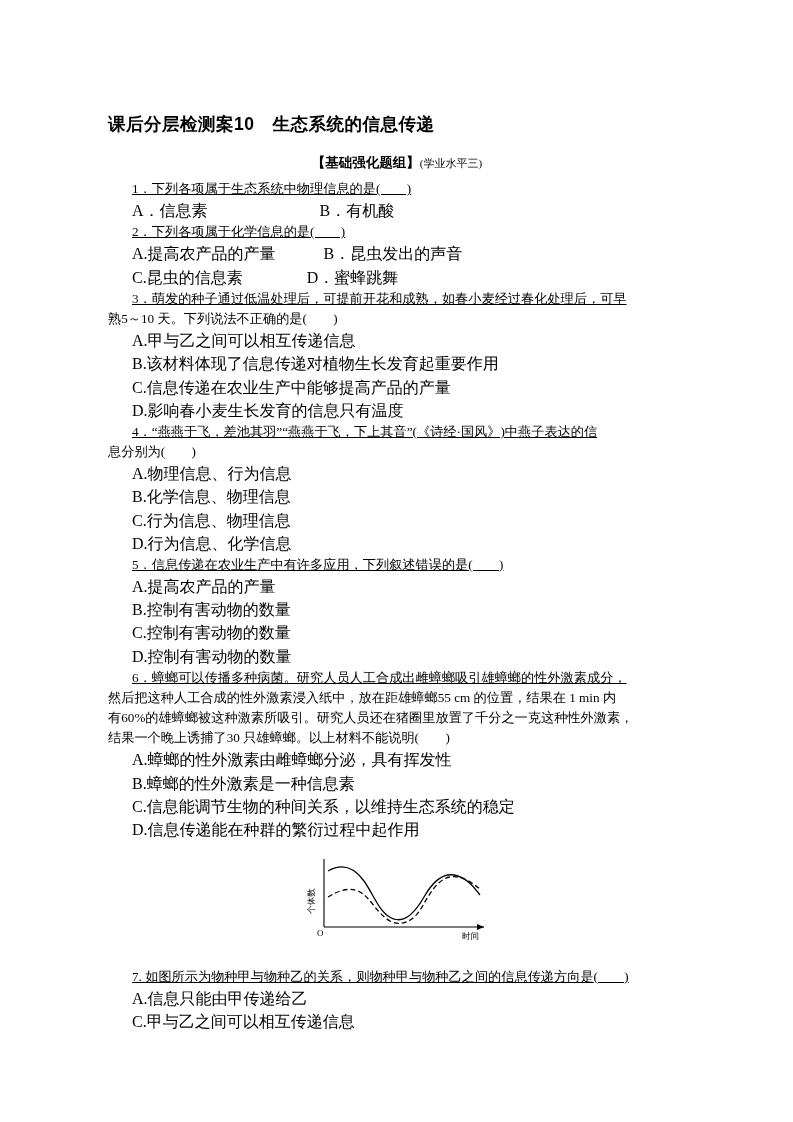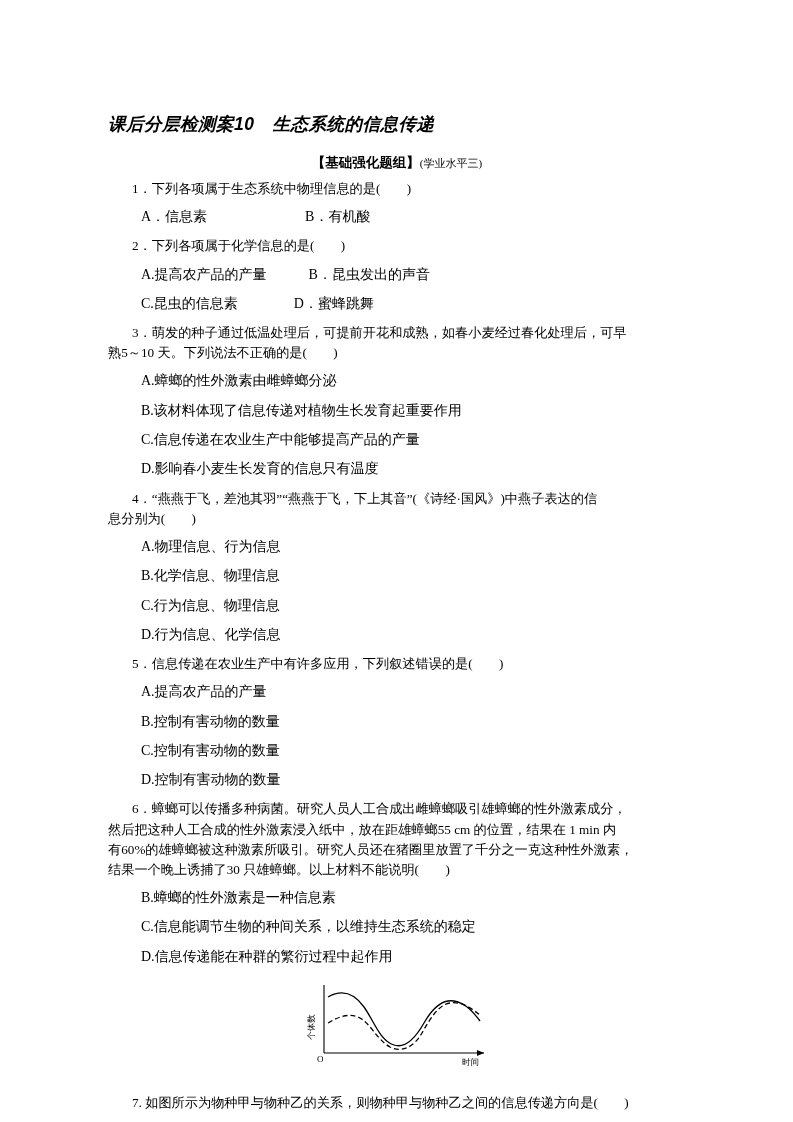--- a/index.html
+++ b/index.html
@@ -28,21 +28,20 @@
     top: 112px;
     width: 578px;
   }
   h1.doc-title {
     font-family: "Liberation Sans", "DejaVu Sans", sans-serif;
     font-size: 17.5px;
     font-weight: bold;
     margin: 0 0 18px 0;
     letter-spacing: 0.5px;
     white-space: pre;
-    font-style: italic;
   }
   .section-head {
     text-align: center;
     font-size: 13.5px;
     font-weight: bold;
     font-family: "Liberation Sans", "DejaVu Sans", sans-serif;
     margin: 0 0 7px 0;
   }
   .section-head .lvl {
     font-weight: normal;
@@ -50,25 +49,26 @@
     font-family: "Liberation Serif", serif;
   }
   .q {
     font-size: 13.2px;
     line-height: 1.45;
     margin: 0 0 1px 0;
     text-align: justify;
   }
   .q-stem {
     text-indent: 24px;
+    text-decoration: underline;
   }
   .opt {
-    font-size: 14px;
+    font-size: 16px;
     line-height: 1.45;
-    margin: 9px;
+    margin: 0;
     text-indent: 24px;
     white-space: pre;
   }
   .figure {
     margin: 14px 0 10px 0;
     display: flex;
     justify-content: center;
   }
   .fig-inner {
     position: relative;
@@ -89,21 +89,21 @@
 
     <div class="q q-stem">1．下列各项属于生态系统中物理信息的是(　　)</div>
     <div class="opt">A．信息素　　　　　　　B．有机酸</div>
 
     <div class="q q-stem">2．下列各项属于化学信息的是(　　)</div>
     <div class="opt">A.提高农产品的产量　　　B．昆虫发出的声音</div>
     <div class="opt">C.昆虫的信息素　　　　D．蜜蜂跳舞</div>
 
     <div class="q q-stem">3．萌发的种子通过低温处理后，可提前开花和成熟，如春小麦经过春化处理后，可早</div>
     <div class="q">熟5～10 天。下列说法不正确的是(　　)</div>
-    <div class="opt">A.蟑螂的性外激素由雌蟑螂分泌</div>
+    <div class="opt">A.甲与乙之间可以相互传递信息</div>
     <div class="opt">B.该材料体现了信息传递对植物生长发育起重要作用</div>
     <div class="opt">C.信息传递在农业生产中能够提高产品的产量</div>
     <div class="opt">D.影响春小麦生长发育的信息只有温度</div>
 
     <div class="q q-stem">4．“燕燕于飞，差池其羽”“燕燕于飞，下上其音”(《诗经·国风》)中燕子表达的信</div>
     <div class="q">息分别为(　　)</div>
     <div class="opt">A.物理信息、行为信息</div>
     <div class="opt">B.化学信息、物理信息</div>
     <div class="opt">C.行为信息、物理信息</div>
     <div class="opt">D.行为信息、化学信息</div>
@@ -111,20 +111,21 @@
     <div class="q q-stem">5．信息传递在农业生产中有许多应用，下列叙述错误的是(　　)</div>
     <div class="opt">A.提高农产品的产量</div>
     <div class="opt">B.控制有害动物的数量</div>
     <div class="opt">C.控制有害动物的数量</div>
     <div class="opt">D.控制有害动物的数量</div>
 
     <div class="q q-stem">6．蟑螂可以传播多种病菌。研究人员人工合成出雌蟑螂吸引雄蟑螂的性外激素成分，</div>
     <div class="q">然后把这种人工合成的性外激素浸入纸中，放在距雄蟑螂55 cm 的位置，结果在 1 min 内</div>
     <div class="q">有60%的雄蟑螂被这种激素所吸引。研究人员还在猪圈里放置了千分之一克这种性外激素，</div>
     <div class="q">结果一个晚上诱捕了30 只雄蟑螂。以上材料不能说明(　　)</div>
+    <div class="opt">A.蟑螂的性外激素由雌蟑螂分泌，具有挥发性</div>
     <div class="opt">B.蟑螂的性外激素是一种信息素</div>
     <div class="opt">C.信息能调节生物的种间关系，以维持生态系统的稳定</div>
     <div class="opt">D.信息传递能在种群的繁衍过程中起作用</div>
 
     <div class="figure">
       <div class="fig-inner">
         <svg width="190" height="88" viewBox="0 0 190 88">
 
           <line x1="22" y1="4" x2="22" y2="72" stroke="#000" stroke-width="1.1"></line>
           <line x1="22" y1="72" x2="182" y2="72" stroke="#000" stroke-width="1.1"></line>

